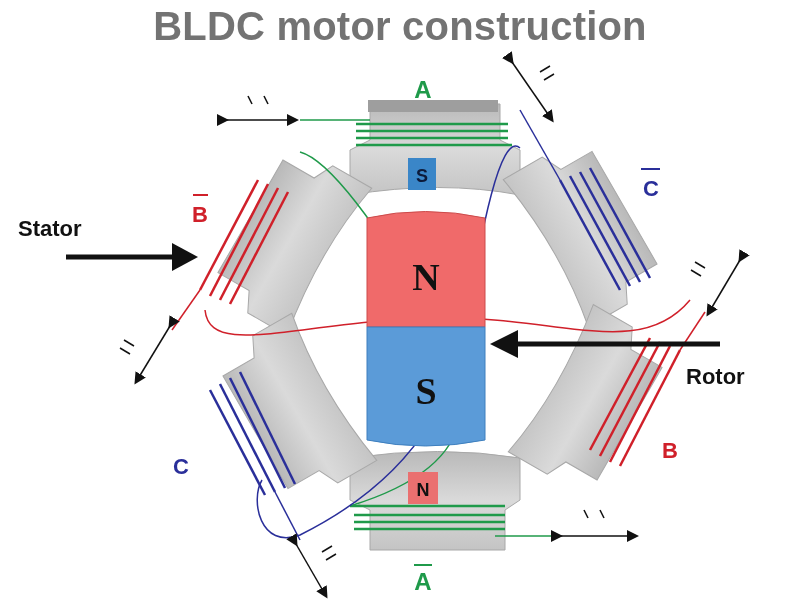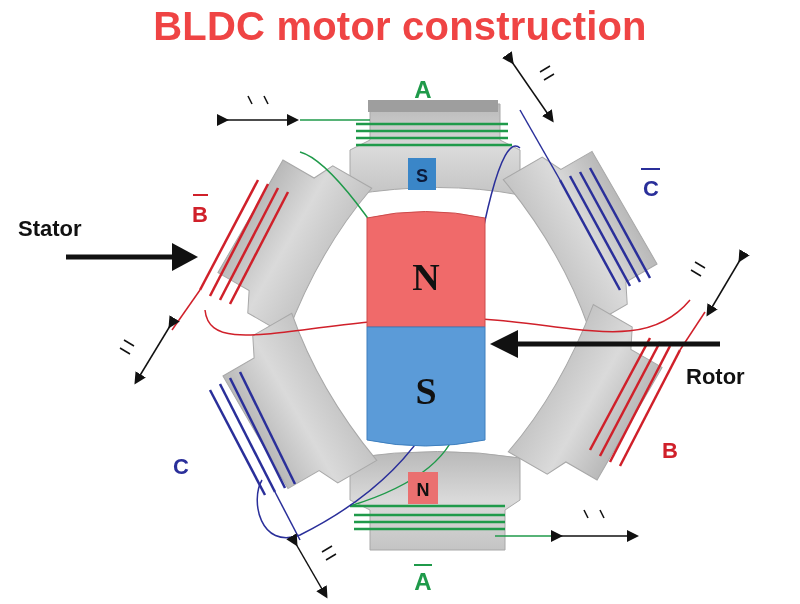--- a/index.html
+++ b/index.html
@@ -1,17 +1,17 @@
 <!DOCTYPE html>
 <html><head>
 <meta charset="utf-8">
 <style>
   html, body { margin:0; padding:0; background:#ffffff; }
   body { width:800px; height:604px; position:relative; overflow:hidden; font-family:"Liberation Sans", sans-serif; }
-  #title { position:absolute; left:0; top:4px; width:800px; text-align:center; font-weight:bold; font-size:40px; color:#ef4444; letter-spacing:0.2px; }
+  #title { position:absolute; left:0; top:4px; width:800px; text-align:center; font-weight:bold; font-size:40px; color:#737373; letter-spacing:0.2px; }
   svg { position:absolute; left:0; top:0; }
   .lbl { font-family:"Liberation Sans", sans-serif; font-weight:bold; }
   .pole { font-family:"Liberation Serif", serif; font-weight:bold; }
 </style>
 </head>
 <body>
 
 <div id="title">BLDC motor construction</div>
 
 <svg width="800" height="604" viewBox="0 0 800 604">

